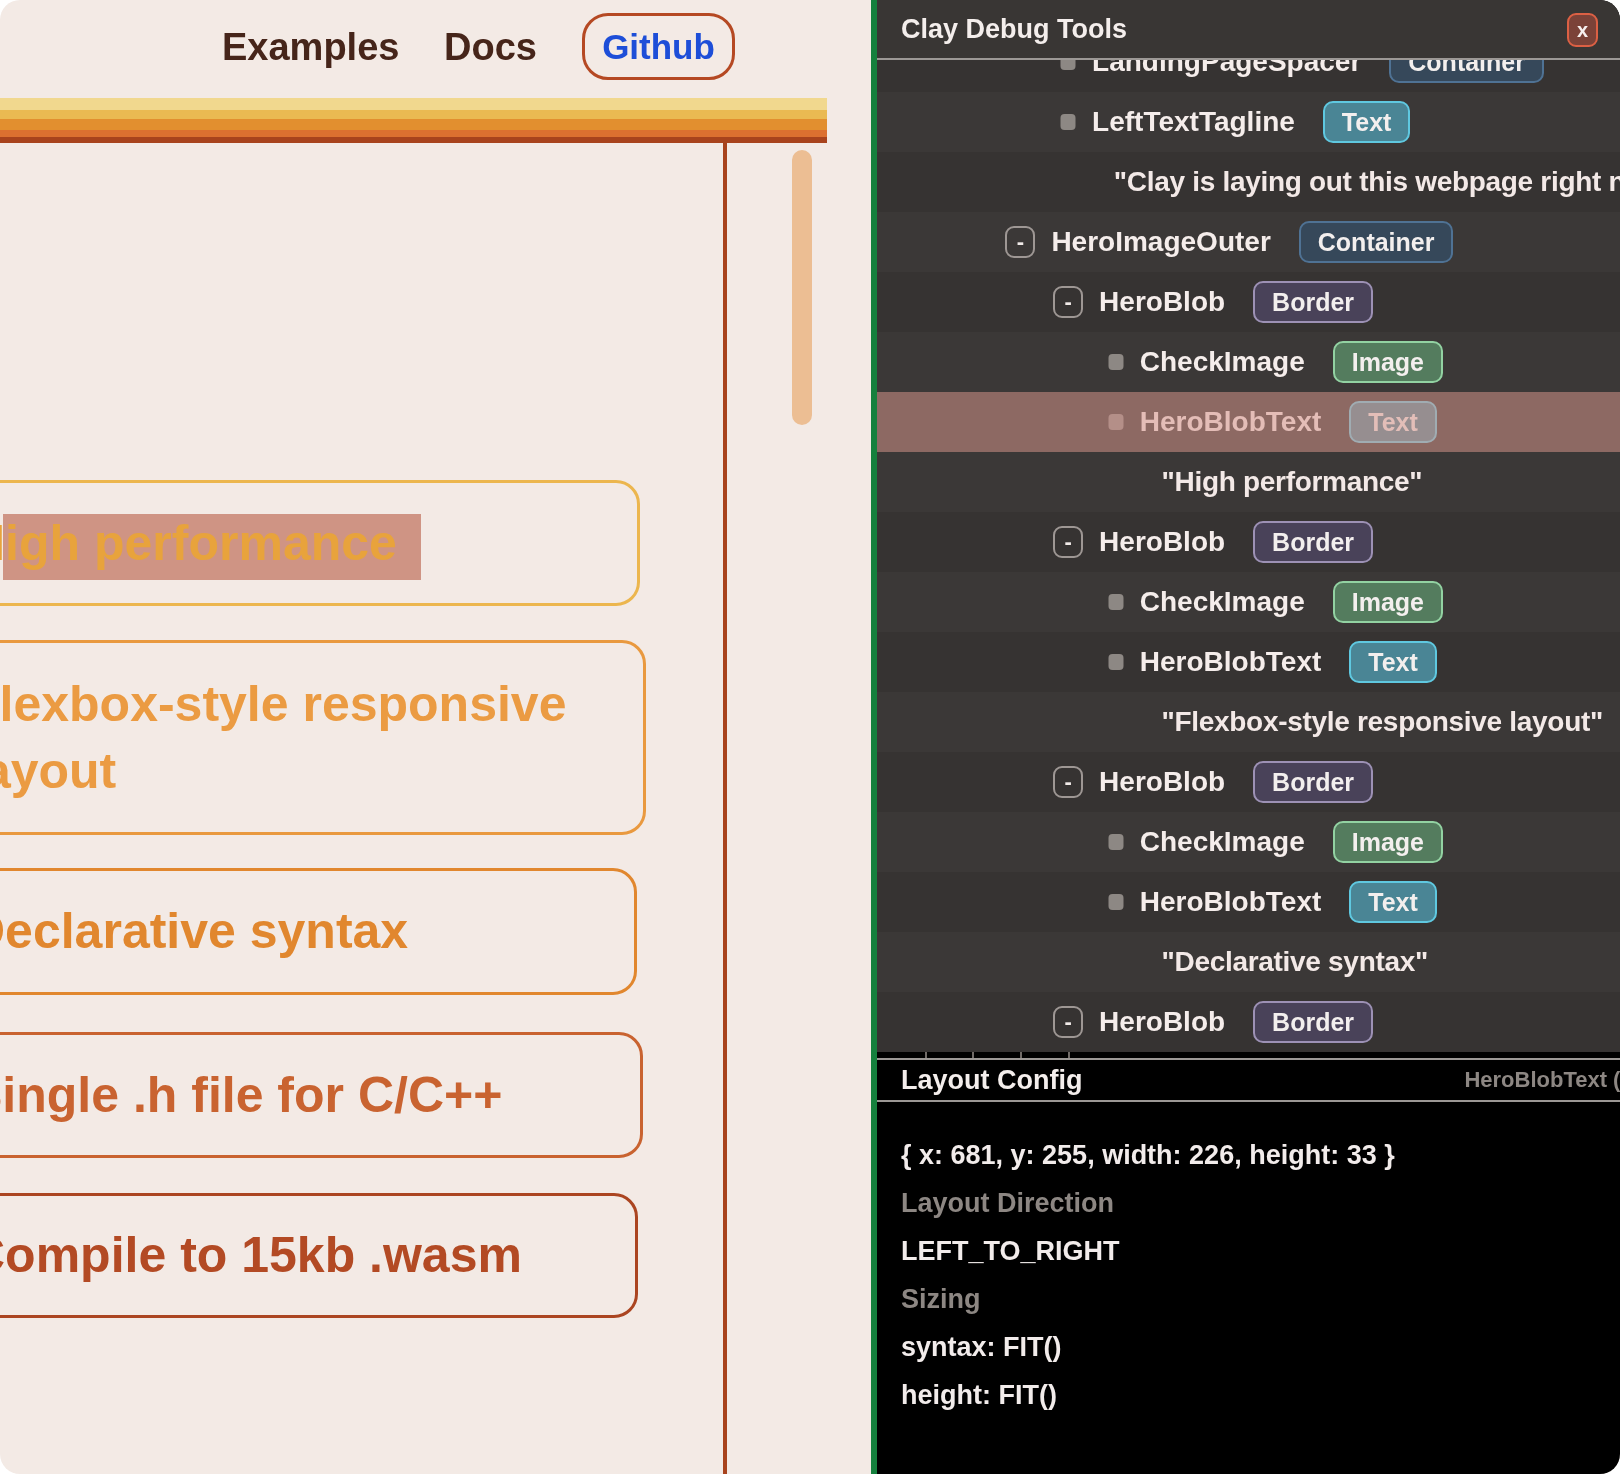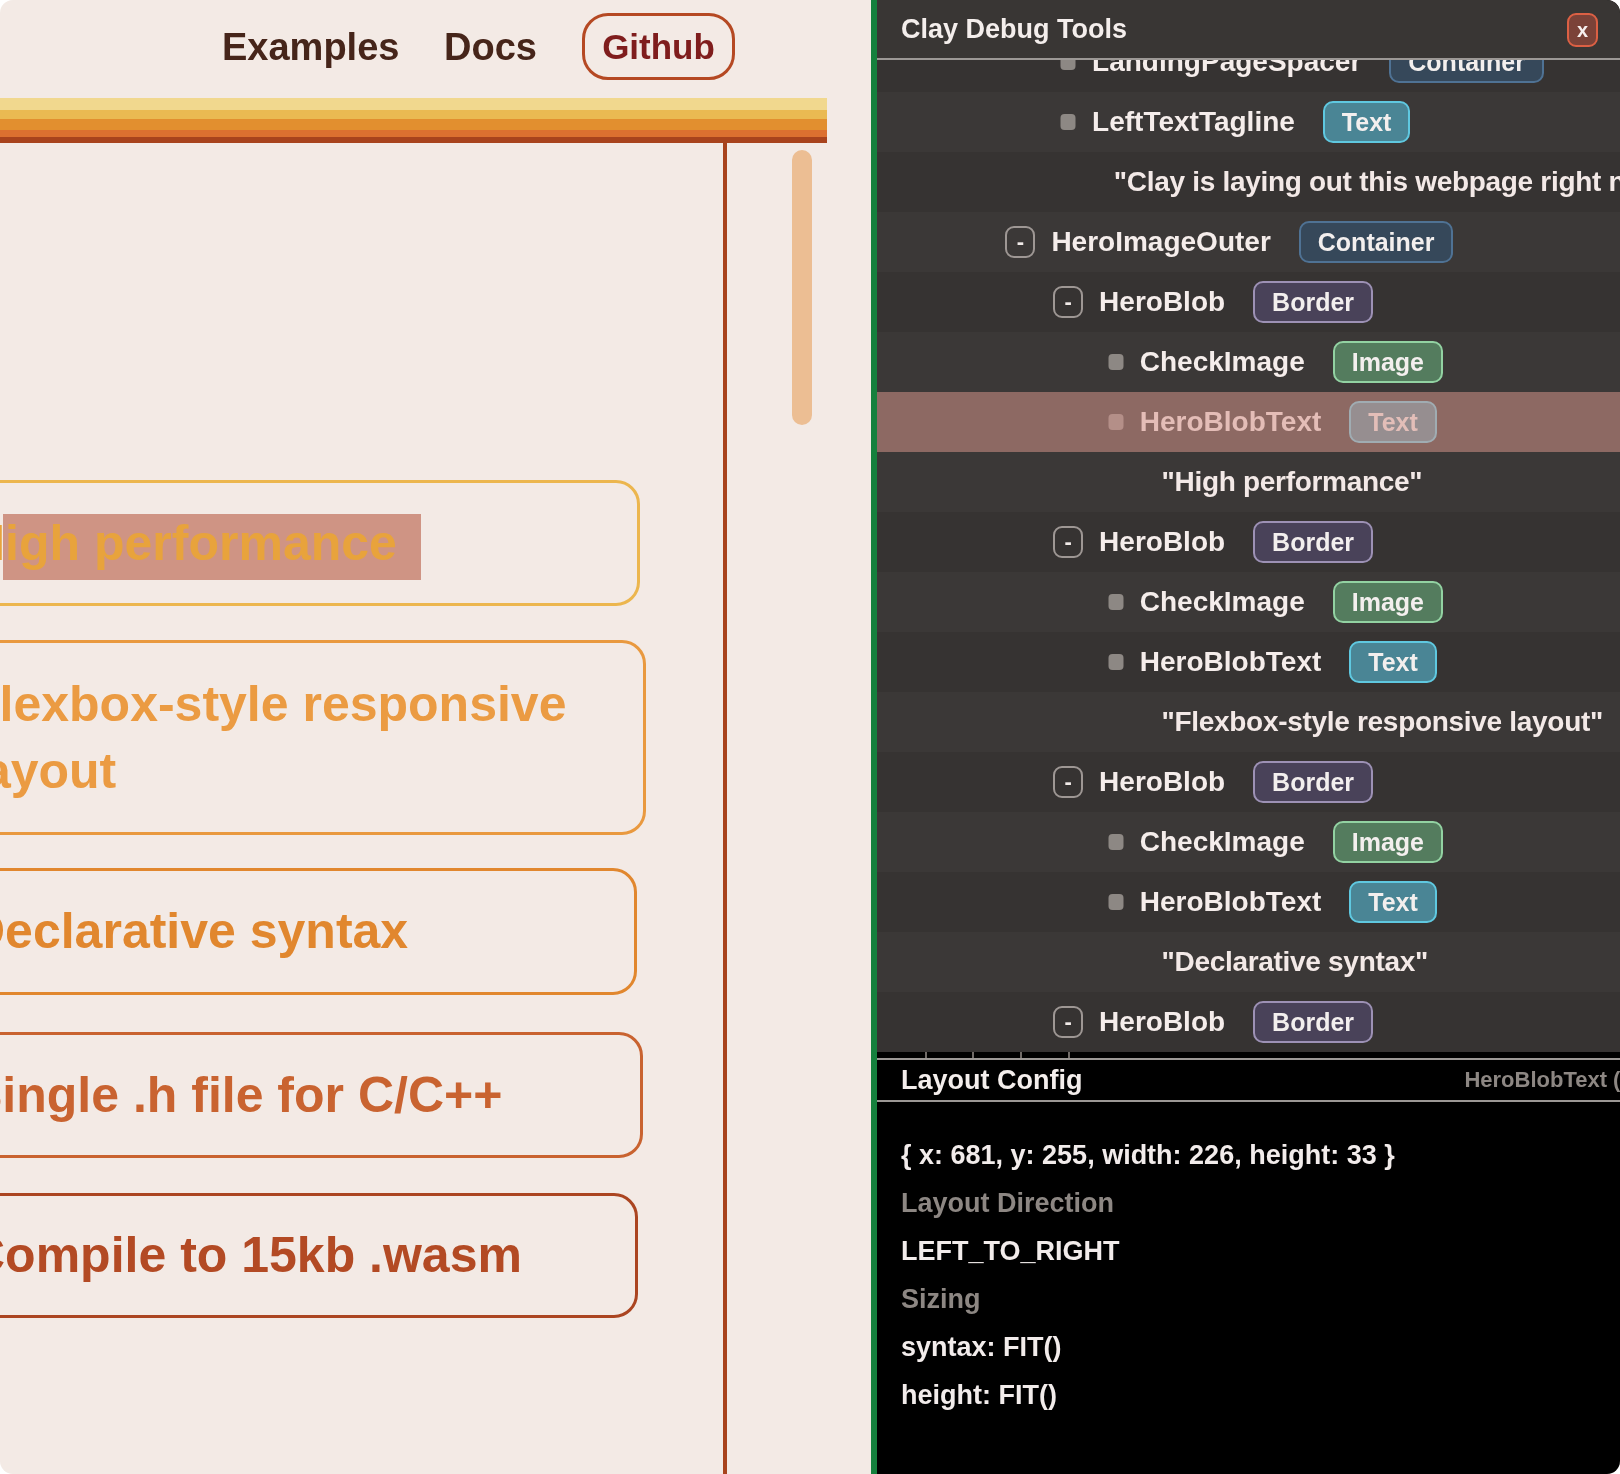--- a/index.html
+++ b/index.html
@@ -1,16 +1,16 @@
 <!DOCTYPE html>
 <html><head>
 <meta charset="utf-8">
 <style>
   html,body{margin:0;padding:0;background:#ffffff;}
-  .app{position:relative;width:1620px;height:1474px;border-radius:13px;overflow:hidden;
+  .app{position:relative;width:1620px;height:1474px;border-radius:20px;overflow:hidden;
        background:#f3eae5;font-family:"Liberation Sans",sans-serif;}
 
   
   .page{position:absolute;inset:0;width:827px;height:100%;}
   .nav-item{position:absolute;top:26px;font-size:38px;font-weight:700;color:#46251a;cursor:pointer;}
   .nav-examples{left:222px;}
   .nav-docs{left:444px;}
   .github-btn{position:absolute;left:582px;top:13px;width:153px;height:67px;border:3.5px solid #b54923;
       border-radius:26px;display:flex;align-items:center;justify-content:center;
       font-size:35px;font-weight:700;color:#46251a;box-sizing:border-box;cursor:pointer;background:transparent;}
@@ -69,21 +69,21 @@
 </style>
 </head>
 <body>
 
 <div class="app">
 
   <div class="page">
 
     <div class="nav-item nav-examples" style="color: rgb(70, 37, 26);">Examples</div>
     <div class="nav-item nav-docs" style="color: rgb(70, 37, 26);">Docs</div>
-    <div class="github-btn" style="color: #7f1d1d; border-color: rgb(181, 73, 35);">Github</div>
+    <div class="github-btn" style="color: #1d4ed8; border-color: rgb(181, 73, 35);">Github</div>
 
     <div class="stripe">
       <div class="band band-0" style="background: rgb(241, 216, 142);"></div>
       <div class="band band-1" style="background: rgb(234, 186, 82);"></div>
       <div class="band band-2" style="background: rgb(226, 143, 47);"></div>
       <div class="band band-3" style="background: rgb(220, 112, 48);"></div>
       <div class="band band-4" style="background: rgb(168, 67, 29);"></div>
     </div>
 
     <div class="page-divider" style="background: rgb(168, 67, 29);"></div>

